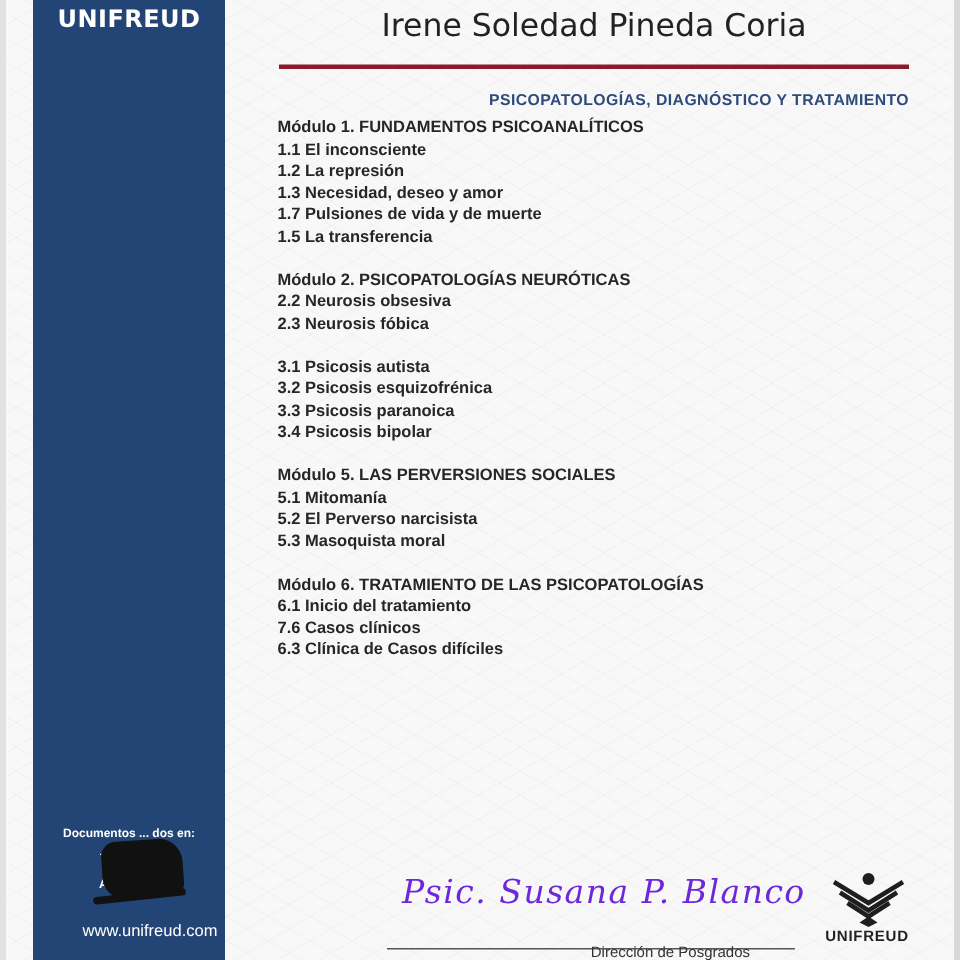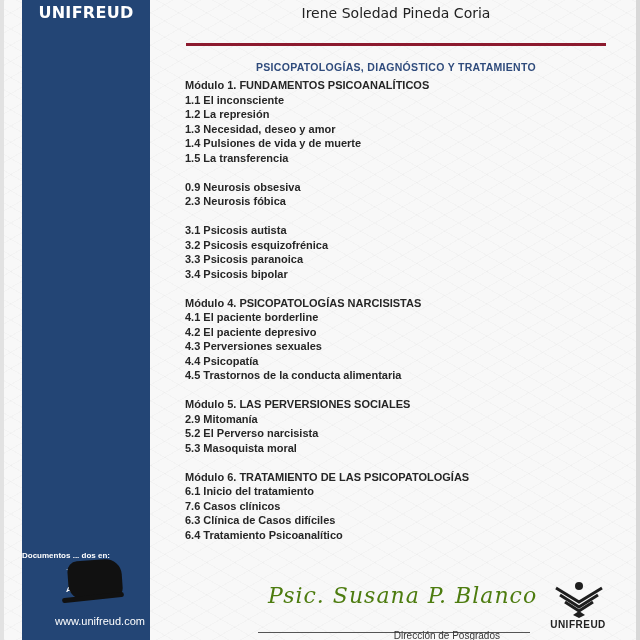--- a/index.html
+++ b/index.html
@@ -20,51 +20,51 @@
   .sidebar {
     position:absolute; left:22px; top:0; width:128px; height:640px;
     background:#234575;
   }
   .brand {
     position:absolute; top:3px; left:0; width:128px; text-align:center;
     color:#fff; font-weight:bold; font-size:16px; letter-spacing:0.3px;
     font-family:"DejaVu Sans", sans-serif;
   }
   .docs {
-    position:absolute; top:551px; left:0; width:128px; 
+    position:absolute; top:551px; left:0; width:128px; text-align:center;
     color:#fff; font-size:8px; font-weight:bold;
   }
   .docline2 { position:absolute; top:563px; left:44px; color:#fff; font-size:8px; }
   .docline3 { position:absolute; top:585px; left:44px; color:#fff; font-size:8px; font-weight:bold; }
   .redacted {
     position:absolute; top:560px; left:46px; width:54px; height:38px;
     background:#111; border-radius:10px 16px 8px 14px; transform:rotate(-4deg);
   }
   .redacted2 { position:absolute; top:595px; left:40px; width:62px; height:5px; background:#111; transform:rotate(-6deg); border-radius:3px; }
   .website {
     position:absolute; top:615px; left:0; width:156px; text-align:center;
     color:#fff; font-size:11px;
   }
   .name {
     position:absolute; top:5px; left:186px; width:420px; text-align:center;
-    color:#222; font-size:14px; font-family:"DejaVu Sans", sans-serif;
+    color:#222; font-size:21px; font-family:"DejaVu Sans", sans-serif;
   }
   .rule { position:absolute; top:43px; left:186px; width:420px; height:3px; background:#8c1a2e; }
   .subtitle {
-    position:absolute; top:61px; left:186px; width:420px; text-align:center;
+    position:absolute; top:61px; left:186px; width:420px; text-align:right;
     color:#2f4b7c; font-size:10.5px; font-weight:bold; letter-spacing:0.3px;
   }
   .content {
     position:absolute; top:78px; left:185px; width:420px;
     color:#262626; font-size:11px; line-height:14.5px;font-weight:bold;
   }
   .module { margin-bottom:14.5px; }
   .signature {
     position:absolute; top:583px; left:268px; width:270px;
-    color:#4d7c0f; font-family:"DejaVu Serif", serif; font-style:italic;
+    color:#6d28d9; font-family:"DejaVu Serif", serif; font-style:italic;
     font-size:22px; letter-spacing:1px;
   }
   .sigline { position:absolute; top:632px; left:258px; width:272px; height:1px; background:#555; }
   .sigtitle {
     position:absolute; top:630px; left:300px; width:200px; text-align:right;
     color:#333; font-size:10px;
   }
   .logo { position:absolute; top:578px; left:552px; width:54px; }
   .logo-text { position:absolute; top:619px; left:546px; width:64px; text-align:center; font-size:10px; font-weight:bold; color:#222; letter-spacing:0.5px; }
 </style>
@@ -88,53 +88,45 @@
 <div class="name">Irene Soledad Pineda Coria</div>
 <div class="rule"></div>
 <div class="subtitle">PSICOPATOLOGÍAS, DIAGNÓSTICO Y TRATAMIENTO</div>
 
 <div class="content">
   <div class="module">
     <div>Módulo 1. FUNDAMENTOS PSICOANALÍTICOS</div>
     <div>1.1  El inconsciente</div>
     <div>1.2 La represión</div>
     <div>1.3 Necesidad, deseo y amor</div>
-    <div>1.4 Pulsiones de vida y de muerte</div>
+    <div>1.7 Pulsiones de vida y de muerte</div>
     <div>1.5 La transferencia</div>
   </div>
   <div class="module">
-    <div>0.9 Neurosis obsesiva</div>
+    <div>Módulo 2. PSICOPATOLOGÍAS NEURÓTICAS</div>
+    <div>2.2 Neurosis obsesiva</div>
     <div>2.3 Neurosis fóbica</div>
   </div>
   <div class="module">
     <div>3.1  Psicosis autista</div>
     <div>3.2 Psicosis esquizofrénica</div>
     <div>3.3 Psicosis paranoica</div>
     <div>3.4 Psicosis bipolar</div>
   </div>
   <div class="module">
-    <div>Módulo 4. PSICOPATOLOGÍAS NARCISISTAS</div>
-    <div>4.1  El paciente borderline</div>
-    <div>4.2 El paciente depresivo</div>
-    <div>4.3 Perversiones sexuales</div>
-    <div>4.4 Psicopatía</div>
-    <div>4.5 Trastornos de la conducta alimentaria</div>
-  </div>
-  <div class="module">
     <div>Módulo 5. LAS PERVERSIONES SOCIALES</div>
-    <div>2.9  Mitomanía</div>
+    <div>5.1  Mitomanía</div>
     <div>5.2 El Perverso narcisista</div>
     <div>5.3 Masoquista moral</div>
   </div>
   <div class="module">
     <div>Módulo 6. TRATAMIENTO DE LAS PSICOPATOLOGÍAS</div>
     <div>6.1  Inicio del tratamiento</div>
     <div>7.6 Casos clínicos</div>
     <div>6.3 Clínica de Casos difíciles</div>
-    <div>6.4 Tratamiento Psicoanalítico</div>
   </div>
 </div>
 
 <div class="signature">Psic. Susana P. Blanco</div>
 <div class="sigline"></div>
 <div class="sigtitle">Dirección de Posgrados</div>
 
 <svg class="logo" viewBox="0 0 54 40" width="54" height="40">
   <g fill="none" stroke="#1e1e1e" stroke-width="3">
     <polyline points="4,10 27,24 50,10"></polyline>

